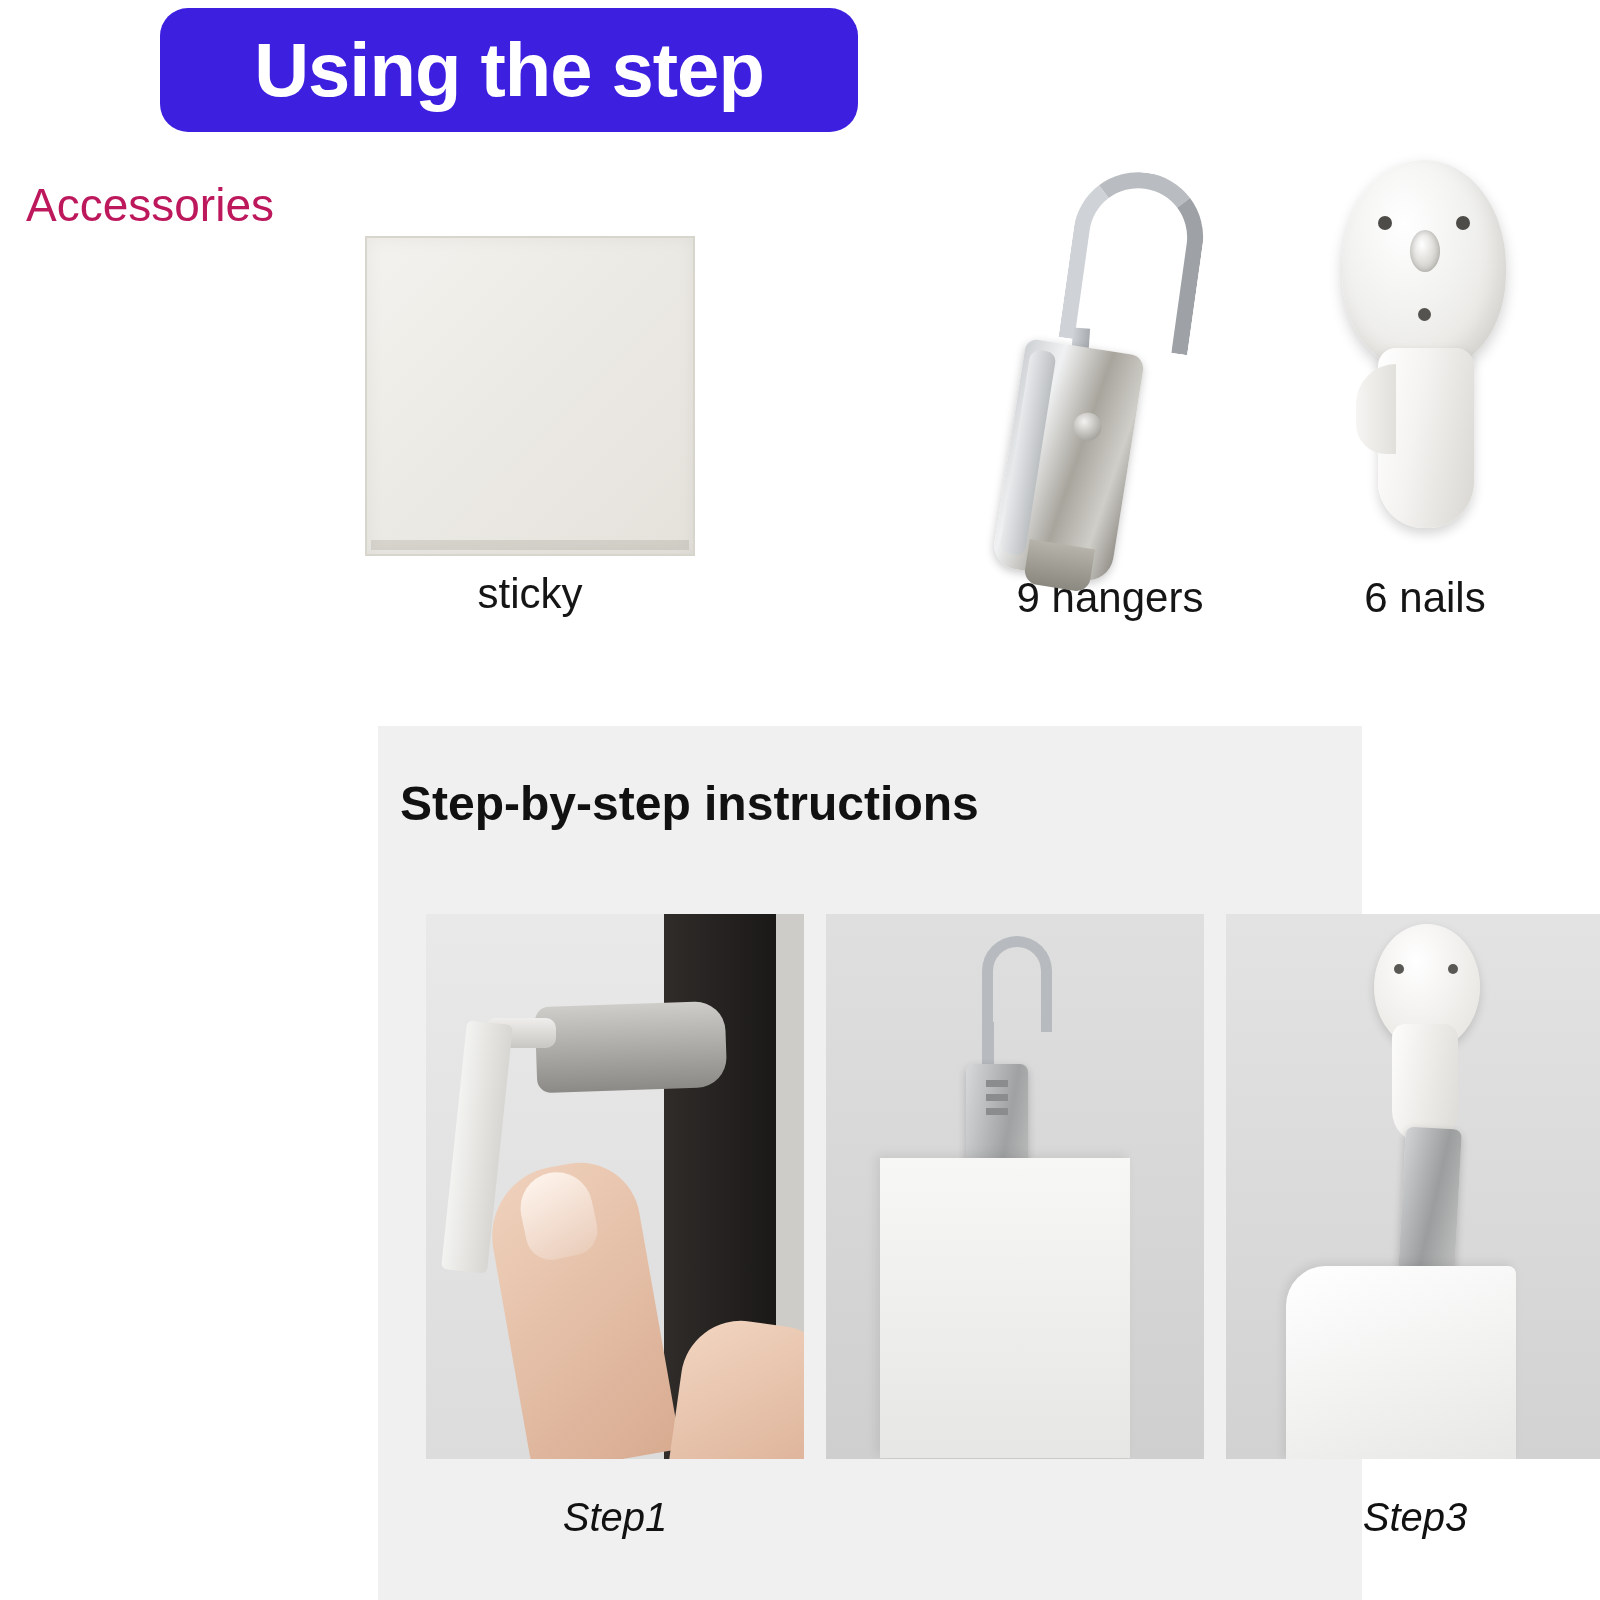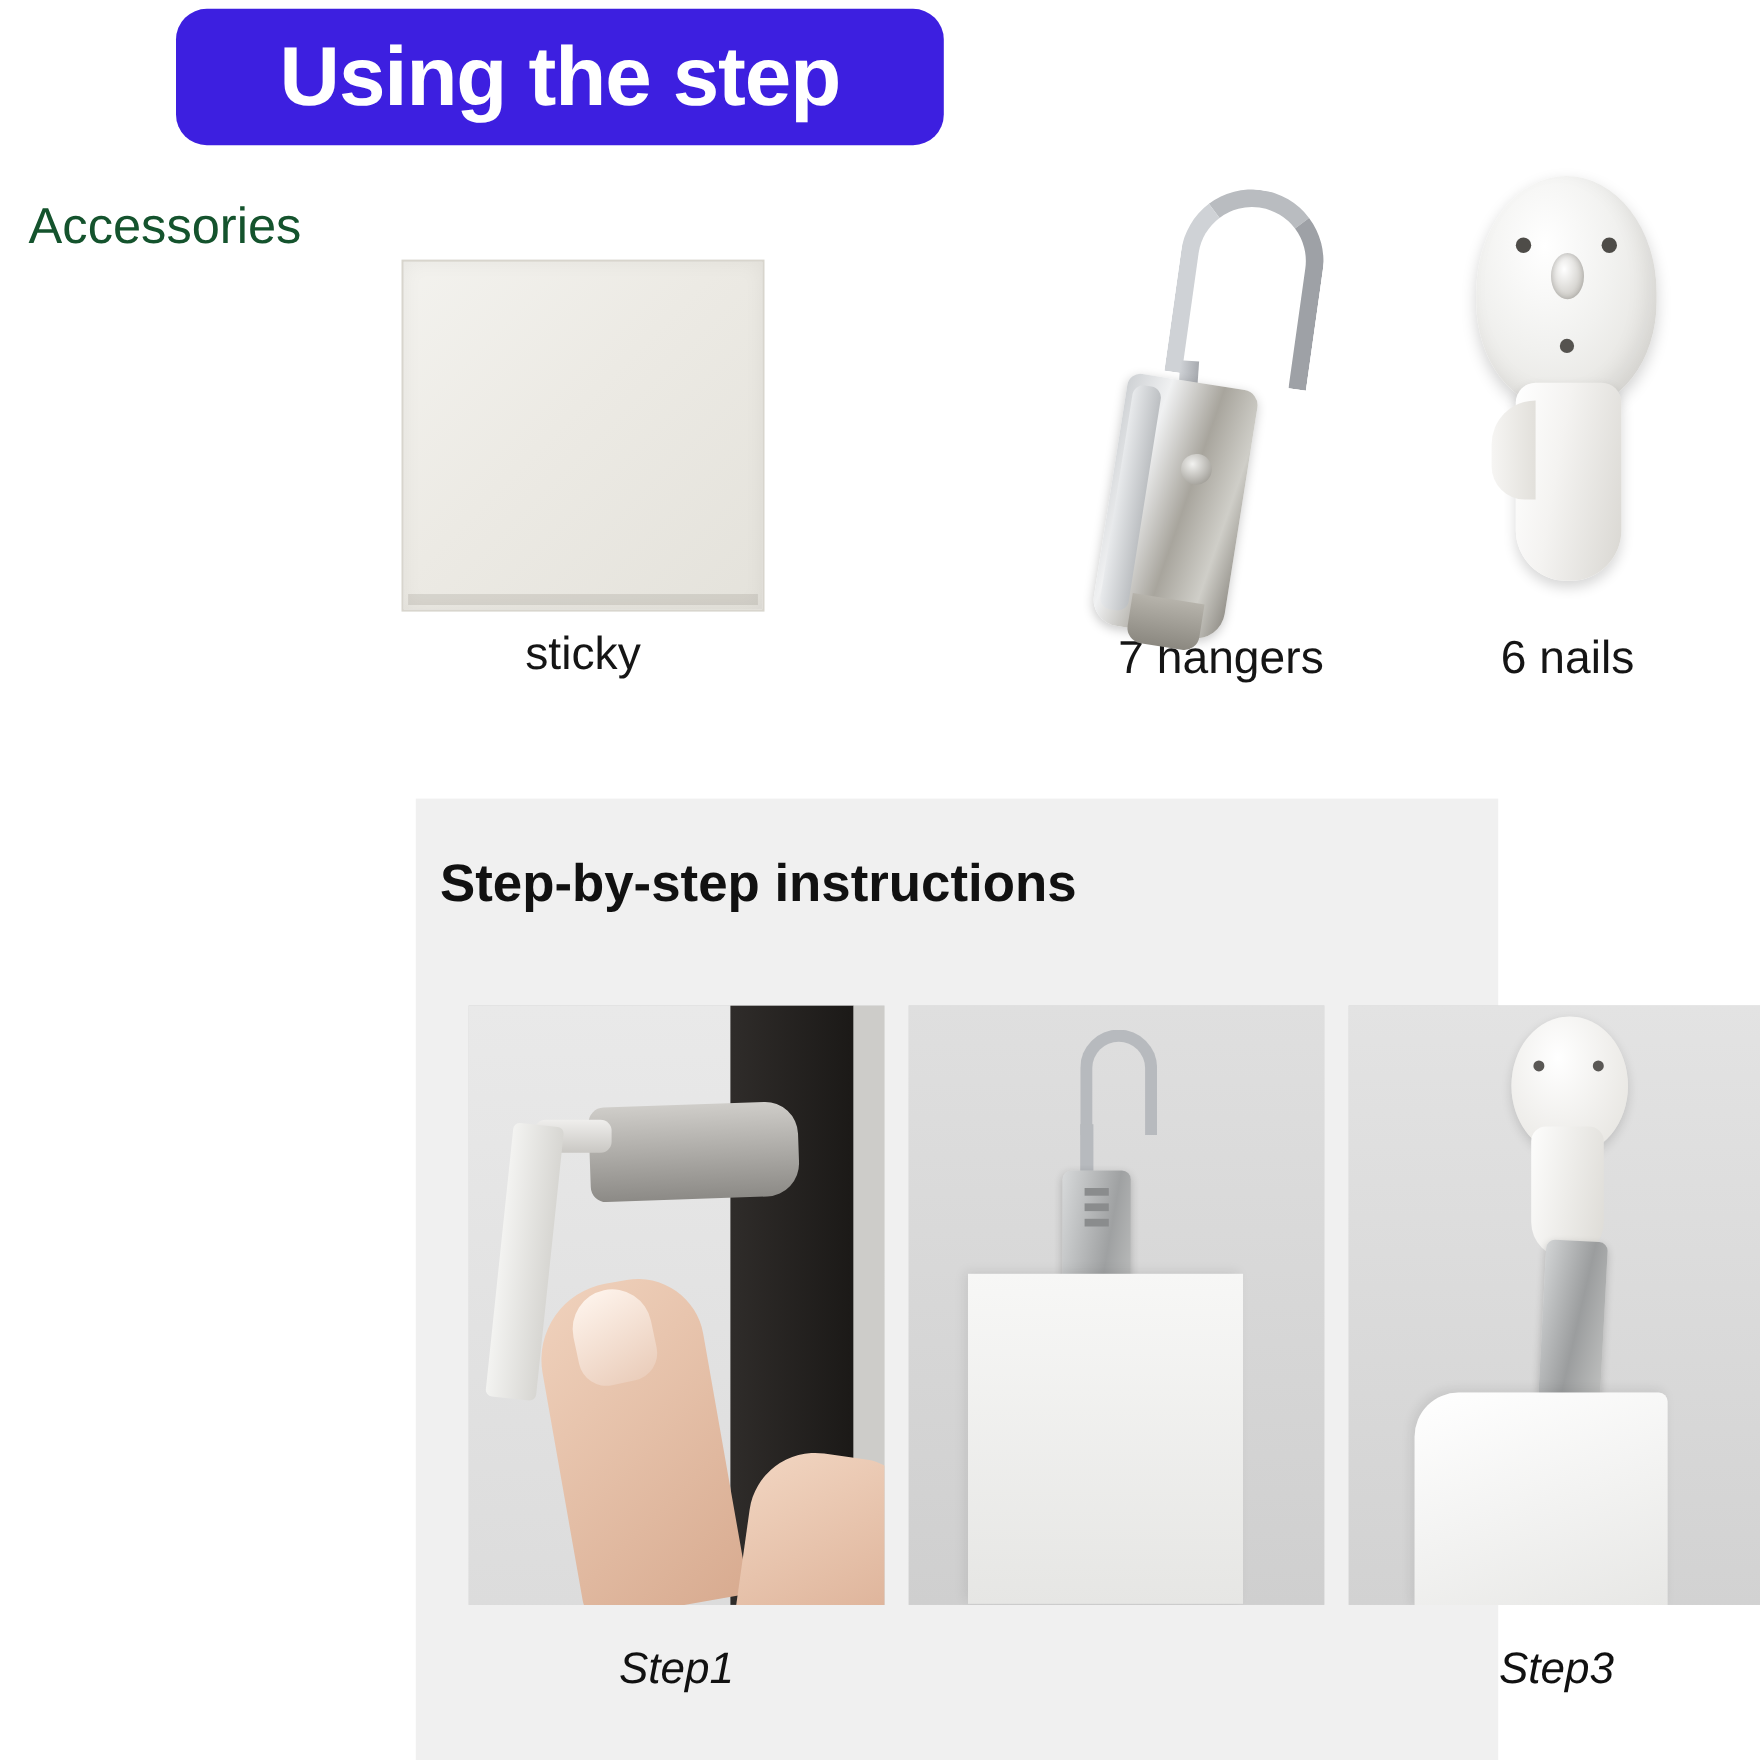--- a/index.html
+++ b/index.html
@@ -38,21 +38,21 @@
     line-height: 1;
     white-space: nowrap;
   }
 
   
   .accessories-label {
     position: absolute;
     left: 26px;
     top: 178px;
     font-size: 46px;
-    color: #14532d;
+    color: #be185d;
     font-weight: 400;
   }
 
   
   .acc-row {
     position: absolute;
     left: 330px;
     top: 150px;
     width: 1230px;
     height: 530px;
@@ -387,21 +387,21 @@
       <div class="acc-caption bold">sticky</div>
     </div>
 
     <div class="acc-item acc-hanger">
       <div class="hanger-wrap">
         <div class="hanger-hook"></div>
         <div class="hanger-stem"></div>
         <div class="clip-body"></div>
         <div class="clip-jaw"></div>
       </div>
-      <div class="acc-caption">7 hangers</div>
+      <div class="acc-caption">9 hangers</div>
     </div>
 
     <div class="acc-item acc-nail">
       <div class="nail-wrap">
         <div class="nail-head"></div>
         <div class="nail-hole-c"></div>
         <div class="nail-hole-l"></div>
         <div class="nail-hole-r"></div>
         <div class="nail-hole-b"></div>
         <div class="nail-body"></div>

